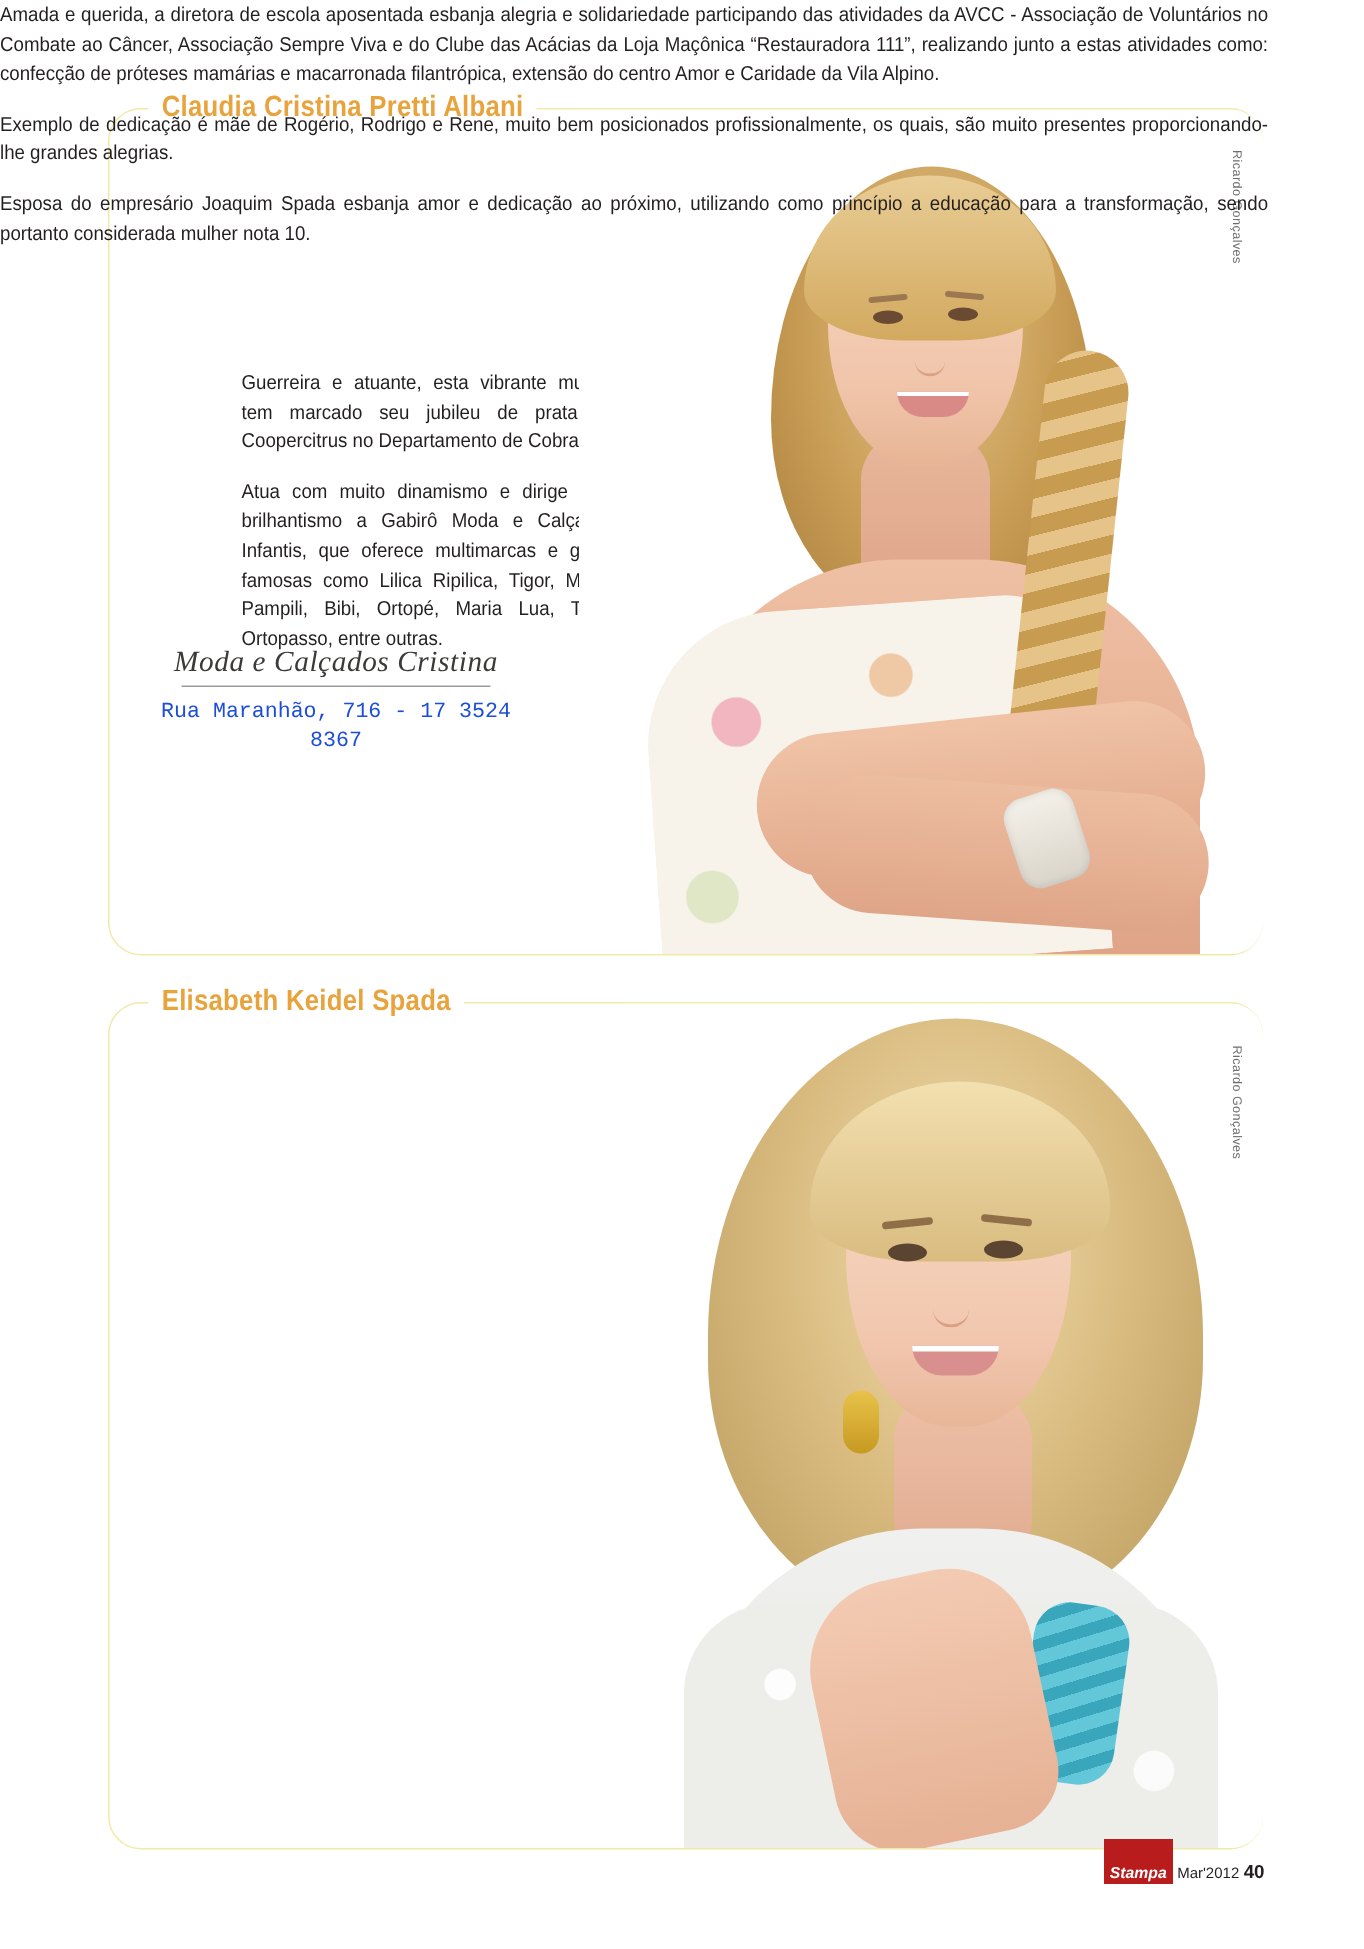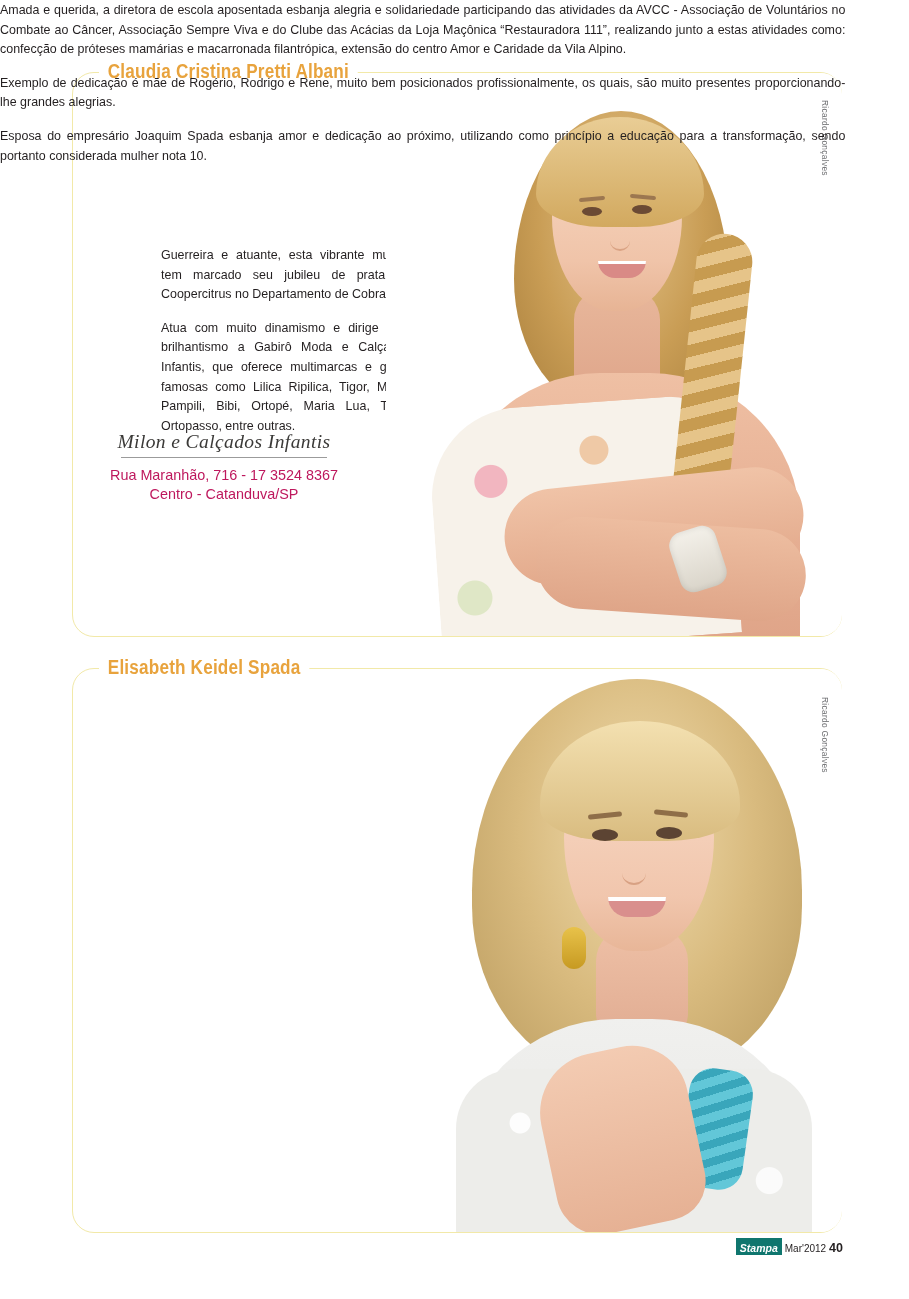--- a/index.html
+++ b/index.html
@@ -281,72 +281,71 @@
   }
   .logo-tag {
     font-family: "Liberation Serif", serif;
     font-style: italic;
     font-size: 19.5px;
     color: #3b3a38;
     margin-top: 2px;
     letter-spacing: 0.4px;
   }
   .logo-addr {
-    font-family: Liberation Sans, sans-serif;
+    font-family: Liberation Mono, monospace;
     font-size: 14.4px;
     line-height: 19px;
-    color: #be185d;
+    color: #1d4ed8;
     margin-top: 8px;
   }
   .logo-sep {
     width: 206px;
     height: 1px;
     background: #9b9b9b;
     margin: 4px auto 5px auto;
   }
 
   
   .footer {
     position: absolute;
     right: 66px;
     bottom: 44px;
     font-size: 10.5px;
     color: #231f20;
     white-space: nowrap;
     font-family: "Liberation Sans", sans-serif;
   }
   .footer .brand {
-    background: #0f766e;
+    background: #b91c1c;
     color: #ffffff;
     font-weight: bold;
-    padding: 4px 4px 1px 4px;
+    padding: 17px 4px 1px 4px;
     font-style: italic;
     margin-right: 3px;
   }
   .footer .issue { font-size: 10px; text-align: right; }
   .footer .pageno { font-weight: bold; font-size: 12.5px; }
 </style>
 </head>
 <body>
 
 <div class="page">
 
   <div class="card card-1">
     <div class="card-title">Claudia Cristina Pretti Albani</div>
 
     <div class="body-text">
       <p>Guerreira e atuante, esta vibrante mulher tem marcado seu jubileu de prata na Coopercitrus no Departamento de Cobrança.</p>
       <p>Atua com muito dinamismo e dirige com brilhantismo a Gabirô Moda e Calçados Infantis, que oferece multimarcas e grifes famosas como Lilica Ripilica, Tigor, Milon, Pampili, Bibi, Ortopé, Maria Lua, Toke, Ortopasso, entre outras.</p>
     </div>
 
     <div class="logo-block" style="left:16px; top:356px;">
-      <div class="logo-tag">Milon e Calçados Infantis</div>
+      <div class="logo-tag">Moda e Calçados Cristina</div>
       <div class="logo-sep"></div>
       <div class="logo-addr">Rua Maranhão, 716 - 17 3524 8367</div>
-      <div class="logo-addr" style="margin-top:0;">Centro - Catanduva/SP</div>
     </div>
   </div>
 
   <div class="photo photo-1">
     <div class="photo-bg"></div>
     <div class="portrait">
       <div class="p1-hair-back"></div>
       <div class="p1-neck"></div>
       <div class="p1-shoulders"></div>
       <div class="p1-dress"></div>

